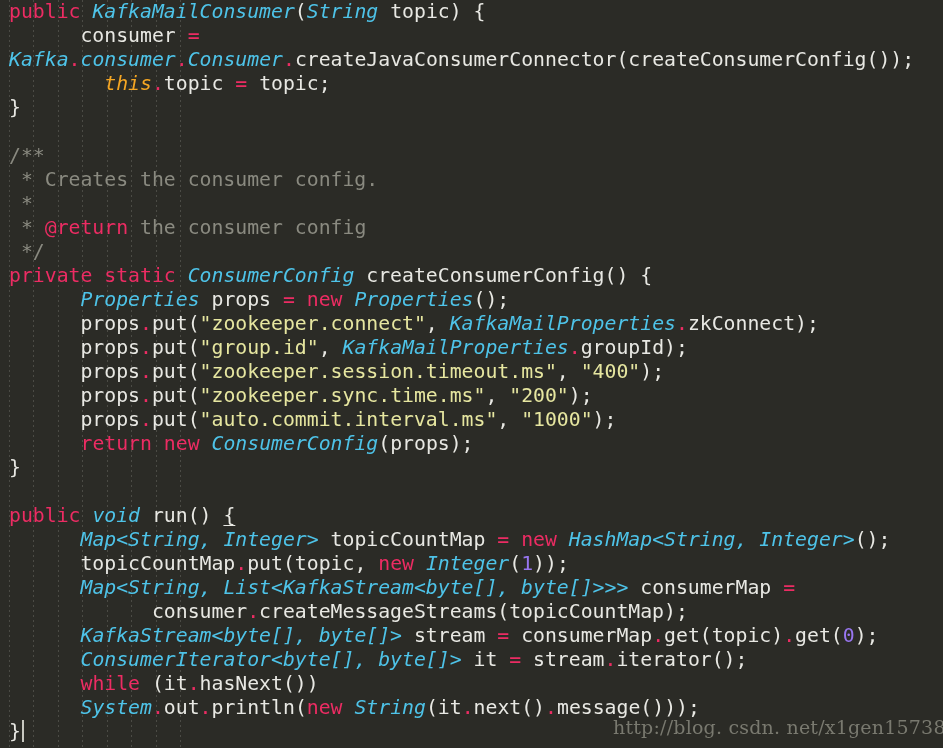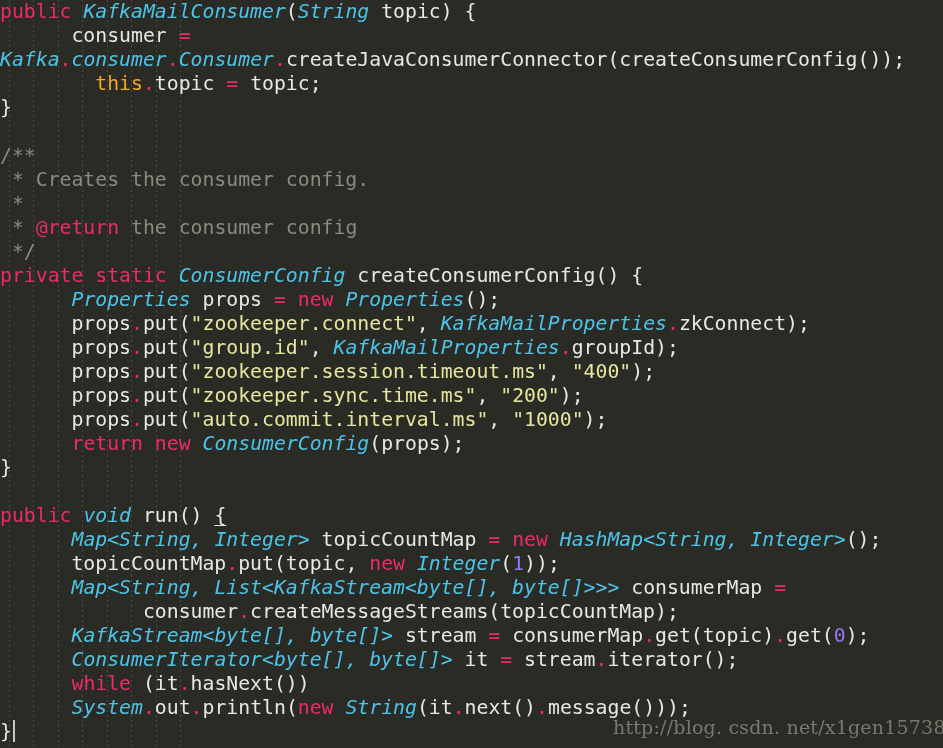--- a/index.html
+++ b/index.html
@@ -49,30 +49,31 @@
     padding: 0;
     font-family: "DejaVu Sans Mono", monospace;
     font-size: 19.8px;
     line-height: 24px;
     white-space: pre;
     color: #e8e8e3;
     letter-spacing: 0px;
   }
   .line {
     height: 24px;
+    padding-left: 9px;
     white-space: pre;
   }
 
   
   .kw      { color: #ec2c63; }              
   .type    { color: #4ec3e8; font-style: italic; }  
   .plain   { color: #e8e8e3; }
   .str     { color: #e6e6a0; }              
   .num     { color: #9876f0; }              
-  .this    { color: #f5a623; }
+  .this    { color: #f5a623; font-style: italic; }
   .punct   { color: #e8e8e3; }
   .dot     { color: #ec2c63; }              
   .op      { color: #ec2c63; }              
   .cmt     { color: #8a8a80; }
   .cmttag  { color: #ec2c63; text-align: center; }
   .brace-match { text-decoration: underline; text-underline-offset: 3px; }
 
   
   .caret {
     display: inline-block;

